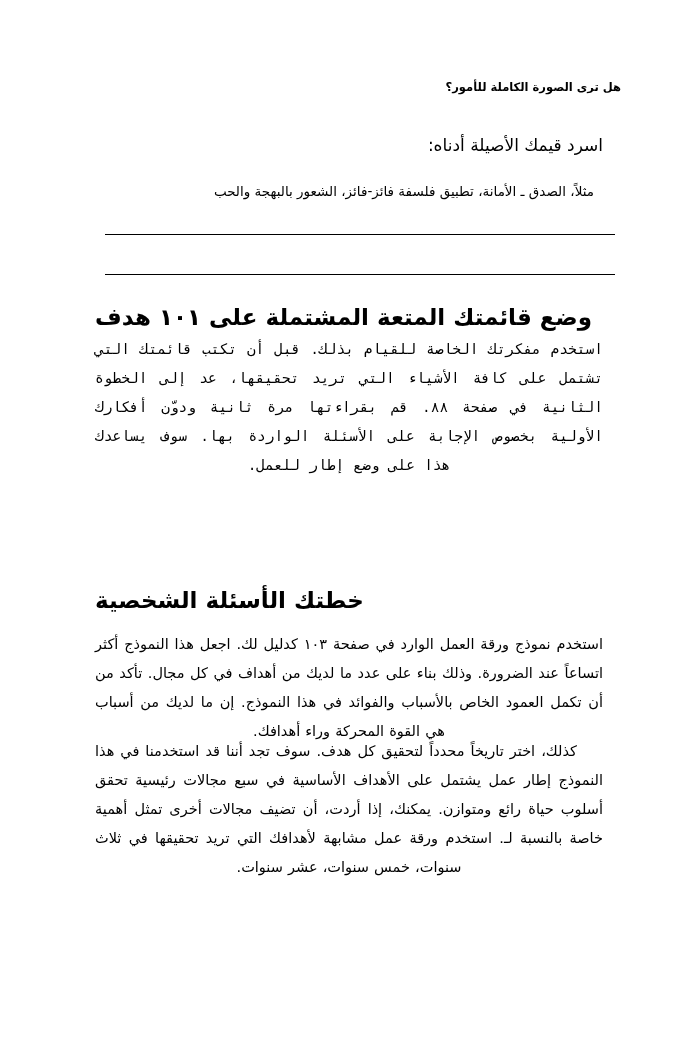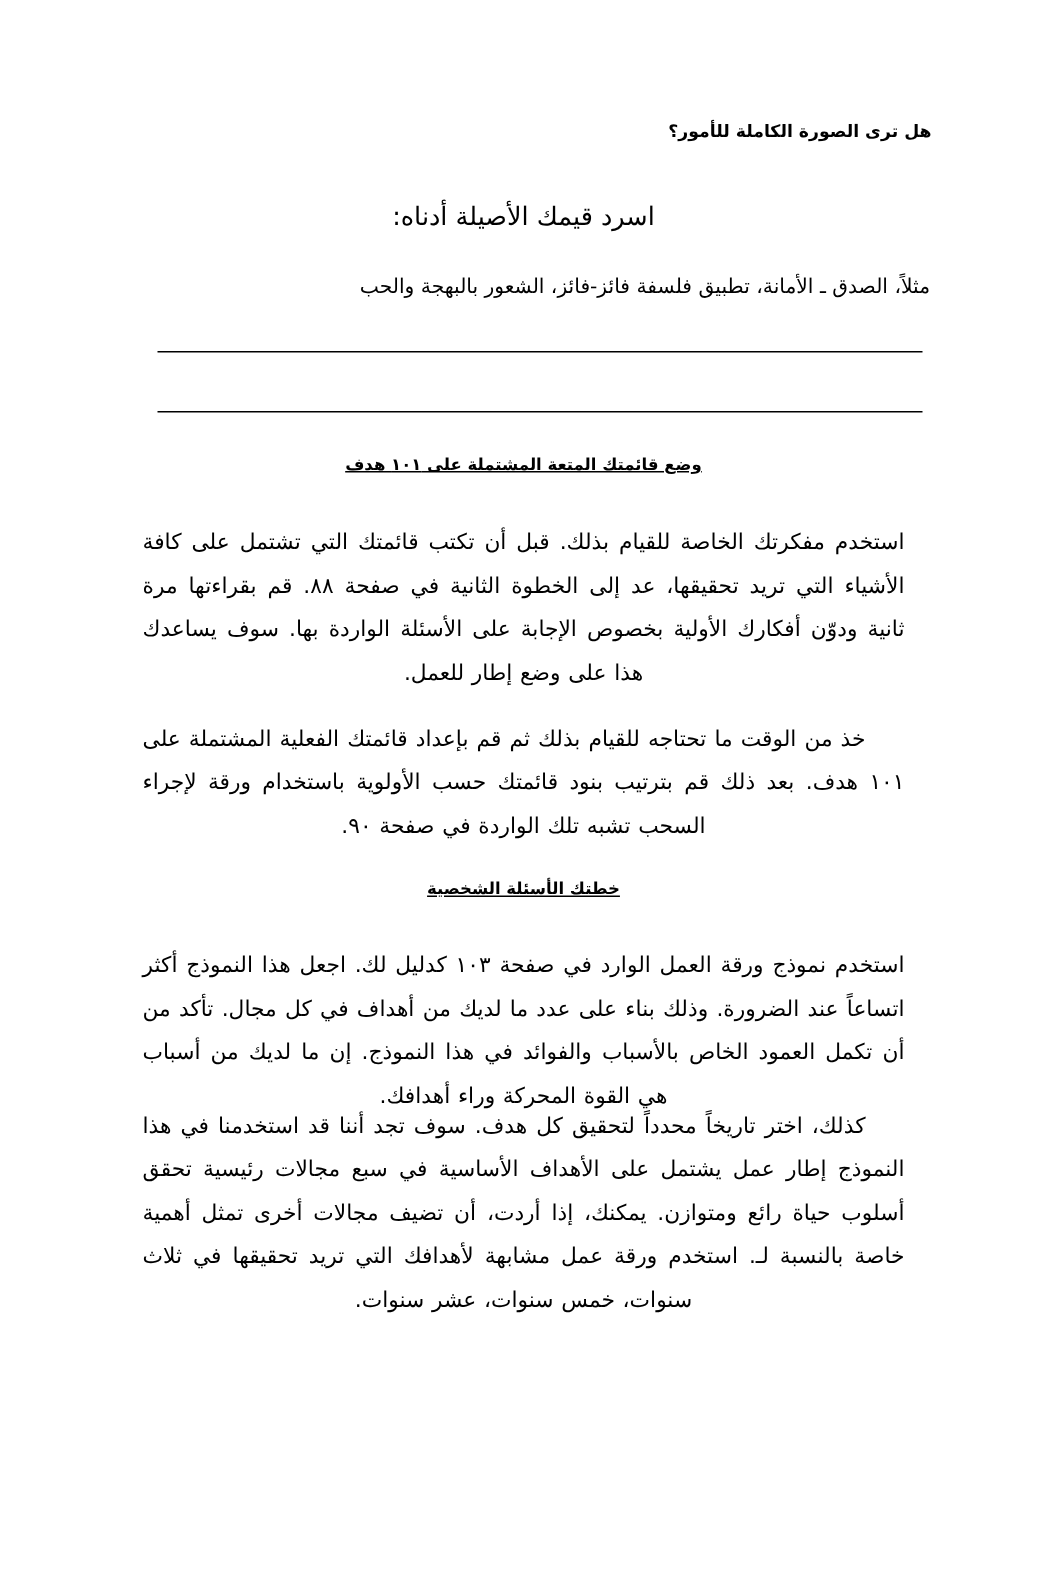--- a/index.html
+++ b/index.html
@@ -35,32 +35,32 @@
     letter-spacing: -0.2px;
     white-space: nowrap;
   }
 
   
   .prompt-line {
     position: absolute;
     top: 134px;
     right: 95px;
     left: 95px;
-    text-align: center;
+    text-align: right;
     direction: rtl;
     font-size: 17px;
     font-weight: normal;
     line-height: 1.4;
   }
 
   
   .example-line {
     position: absolute;
     top: 182px;
-    right: 78px;
+    right: 104px;
     left: 95px;
     text-align: right;
     direction: rtl;
     font-size: 13.5px;
     line-height: 1.4;
   }
 
   
   .rule {
     position: absolute;
@@ -70,47 +70,46 @@
     border-top: 1.4px solid #000000;
   }
   .rule-1 { top: 234px; }
   .rule-2 { top: 274px; }
 
   
   .section-heading {
     position: absolute;
     right: 95px;
     left: 95px;
-    text-align: center;
+    text-align: left;
     direction: rtl;
-    font-size: 11px;
+    font-size: 23px;
     font-weight: bold;
     line-height: 1.3;
     letter-spacing: -0.3px;
-    text-decoration: underline;
   }
   .heading-1 { top: 303px; }
   .heading-2 { top: 586px; }
 
   
   .para {
     position: absolute;
     right: 95px;
     left: 95px;
     direction: rtl;
     text-align: justify;
     text-align-last: center;
     font-size: 14.5px;
     line-height: 29px;
     word-spacing: 0.5px;
   }
   .para.indent {
     text-indent: 26px;
   }
-  .para-1 { top: 348px; }
+  .para-1 { top: 336px; font-family: Liberation Mono, monospace; }
   .para-2 { top: 479px; }
   .para-3 { top: 630px; }
   .para-4 { top: 737px; }
 
   
   .page-number {
     position: absolute;
     top: 962px;
     left: 82px;
     direction: rtl;
@@ -129,21 +128,20 @@
 
   <div class="example-line">مثلاً، الصدق ـ الأمانة، تطبيق فلسفة فائز-فائز، الشعور بالبهجة والحب</div>
 
   <div class="rule rule-1"></div>
   <div class="rule rule-2"></div>
 
   <div class="section-heading heading-1">وضع قائمتك المتعة المشتملة على ١٠١ هدف</div>
 
   <div class="para para-1">استخدم مفكرتك الخاصة للقيام بذلك. قبل أن تكتب قائمتك التي تشتمل على كافة الأشياء التي تريد تحقيقها، عد إلى الخطوة الثانية في صفحة ٨٨. قم بقراءتها مرة ثانية ودوّن أفكارك الأولية بخصوص الإجابة على الأسئلة الواردة بها. سوف يساعدك هذا على وضع إطار للعمل.</div>
 
-  <div class="para para-2 indent">خذ من الوقت ما تحتاجه للقيام بذلك ثم قم بإعداد قائمتك الفعلية المشتملة على ١٠١ هدف. بعد ذلك قم بترتيب بنود قائمتك حسب الأولوية باستخدام ورقة لإجراء السحب تشبه تلك الواردة في صفحة ٩٠.</div>
 
   <div class="section-heading heading-2">خطتك الأسئلة الشخصية</div>
 
   <div class="para para-3">استخدم نموذج ورقة العمل الوارد في صفحة ١٠٣ كدليل لك. اجعل هذا النموذج أكثر اتساعاً عند الضرورة. وذلك بناء على عدد ما لديك من أهداف في كل مجال. تأكد من أن تكمل العمود الخاص بالأسباب والفوائد في هذا النموذج. إن ما لديك من أسباب هي القوة المحركة وراء أهدافك.</div>
 
   <div class="para para-4 indent">كذلك، اختر تاريخاً محدداً لتحقيق كل هدف. سوف تجد أننا قد استخدمنا في هذا النموذج إطار عمل يشتمل على الأهداف الأساسية في سبع مجالات رئيسية تحقق أسلوب حياة رائع ومتوازن. يمكنك، إذا أردت، أن تضيف مجالات أخرى تمثل أهمية خاصة بالنسبة لـ. استخدم ورقة عمل مشابهة لأهدافك التي تريد تحقيقها في ثلاث سنوات، خمس سنوات، عشر سنوات.</div>
 
   <div class="page-number">١٠١</div>
 
 </div>

